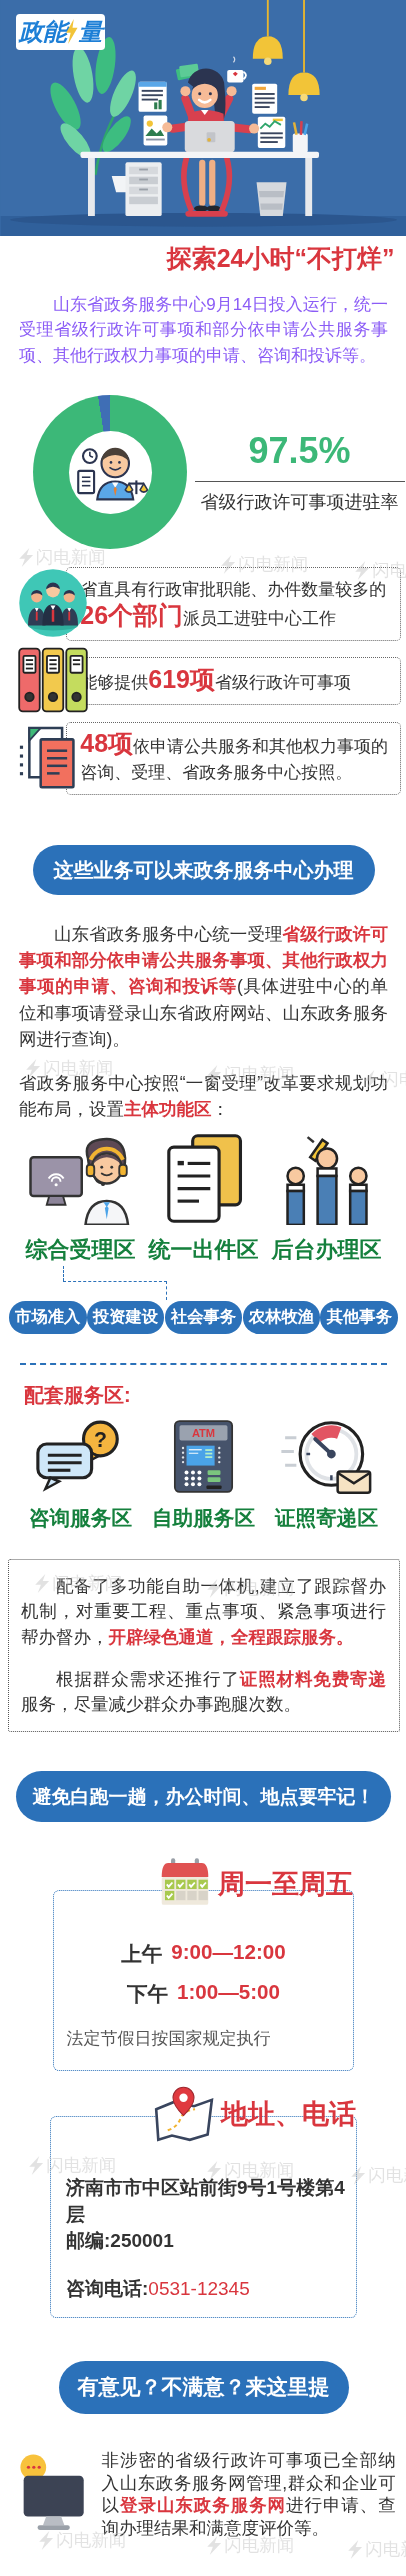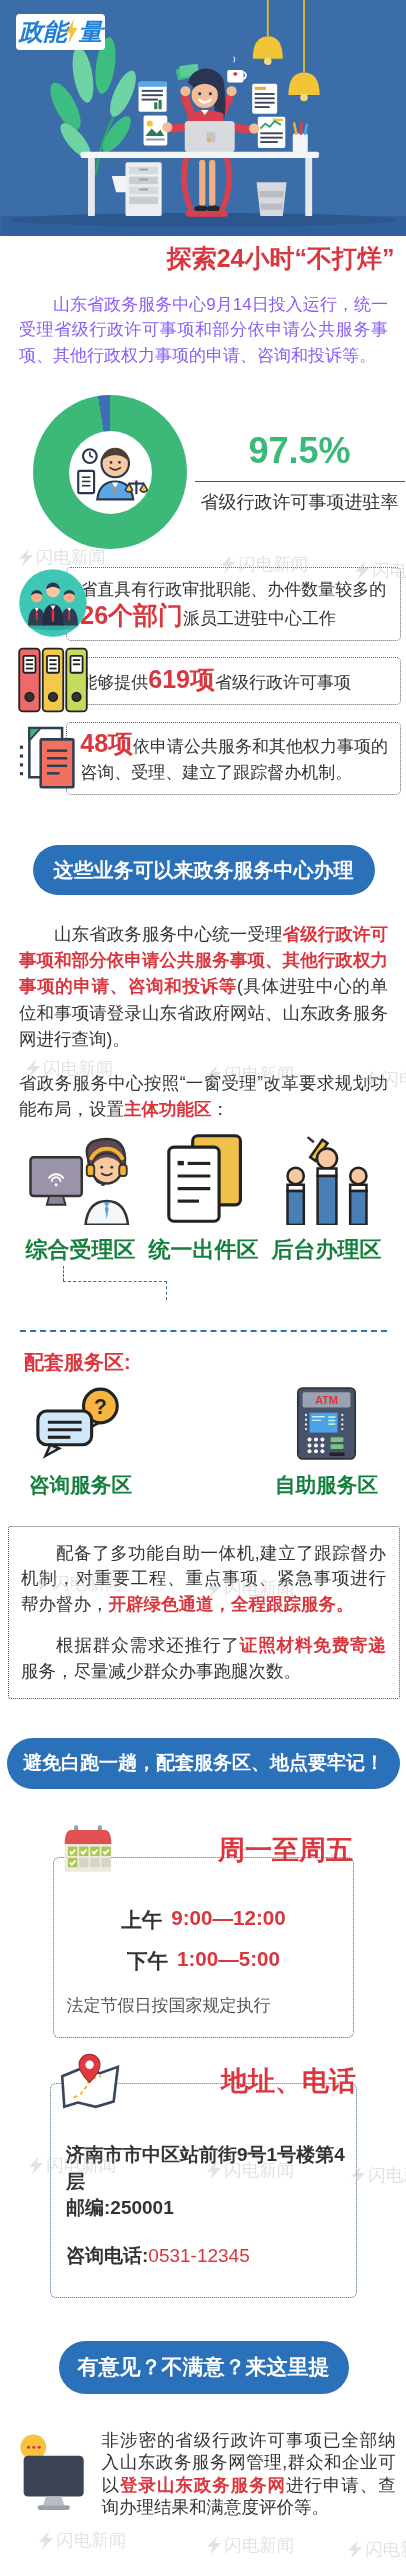--- a/index.html
+++ b/index.html
@@ -55,26 +55,26 @@
   .pill{background:#2b71b9;color:#fff;font-size:16.3px;font-weight:800;padding:5.6px 6.3px;border-radius:16.3px;white-space:nowrap;}
   .divider{margin:29px 20px 0;border-top:2.5px dashed #2b71b9;}
   .support-label{margin:17.5px 0 0 24px;font-size:20px;font-weight:800;color:#d9363e;}
   
   .notebox{margin:27.5px 7.5px 0;border:1.3px dotted #555;border-radius:2.5px;padding:13.8px 12.5px;}
   .notebox p{margin:0;font-size:17.5px;line-height:1.45;color:#333;text-align:justify;text-indent:2em;}
   .notebox p + p{margin-top:16.3px;}
   
   .dotbox{position:relative;border:1.3px dotted #2b71b9;border-radius:6.3px;}
   .schedule{margin:68px 53px 0;padding:36px 12.5px 6.3px;}
-  .boxhead{position:absolute;top:-33px;left:7px;right:0;display:flex;align-items:center;justify-content:space-between;gap:6px;}
+  .boxhead{position:absolute;top:-33px;left:7px;right:0;display:flex;align-items:center;justify-content:flex-end;gap:6px;}
   .boxhead .bh-title{font-size:27px;font-weight:900;color:#d9363e;white-space:nowrap;}
   .sch-row{display:flex;justify-content:center;gap:8.8px;font-size:20.6px;font-weight:800;margin-top:12.5px;}
   .sch-row .t{color:#d9363e;}
   .sch-note{margin:19px 0 13.8px;text-align:left;font-size:17px;color:#555;}
-  .address{margin:45px 50px 0;padding:58px 10px 28px 15px;}
+  .address{margin:45px 50px 0;padding:58px 10px 15px 15px;}
   .addr-line{font-size:19px;font-weight:800;color:#333;line-height:1.4;}
   .addr-phone{margin-top:21px;font-size:19px;font-weight:800;color:#333;}
   .addr-phone .s-em{font-weight:400;text-align:center;}
   
   .bnote{display:flex;align-items:flex-start;margin:35px 11.3px 0 13.8px;gap:13.8px;}
   .bnote .bn-icon{flex:none;margin-top:3.8px;}
   .bnote p{margin:0;font-size:17.5px;line-height:1.29;color:#333;text-align:justify;}
   
   .s-em{color:#d9363e;font-weight:800;}
   .s-em-big{color:#d9363e;font-weight:800;font-size:25px;line-height:1;}
@@ -334,21 +334,21 @@
           <path d="M18 8 L36 8 L18 28 Z" fill="#3fba78" stroke-width="3"></path>
           <rect x="36" y="26" width="52" height="76" rx="2" fill="#f2705e"></rect>
         </g>
         <line x1="46" y1="44" x2="78" y2="44" stroke="#2e3e55" stroke-width="4"></line>
         <line x1="46" y1="56" x2="78" y2="56" stroke="#2e3e55" stroke-width="4"></line>
         <line x1="46" y1="68" x2="78" y2="68" stroke="#2e3e55" stroke-width="4"></line>
         <line x1="46" y1="80" x2="66" y2="80" stroke="#2e3e55" stroke-width="4"></line>
       </svg>
     </span>
     <div class="box">
-      <div><span class="s-em-big">48项</span><span>依申请公共服务和其他权力事项的咨询、受理、建立了跟踪督办机制。</span></div>
+      <div><span class="s-em-big">48项</span><span>依申请公共服务和其他权力事项的咨询、受理、省政务服务中心按照。</span></div>
     </div>
   </div>
 
   <div class="pillhead ph1">这些业务可以来政务服务中心办理</div>
 
   <p class="para p-ind"><span>山东省政务服务中心统一受理</span><span class="s-em">省级行政许可事项和部分依申请公共服务事项、其他行政权力事项的申请、咨询和投诉等</span><span>(具体进驻中心的单位和事项请登录山东省政府网站、山东政务服务网进行查询)。</span></p>
   <p class="para" style="margin-top:17.5px;"><span>省政务服务中心按照“一窗受理”改革要求规划功能布局，设置</span><span class="s-em">主体功能区</span><span>：</span></p>
 
   <div class="zones">
     <div class="zone">
@@ -414,20 +414,27 @@
       <div class="zl">后台办理区</div>
     </div>
   </div>
 
   <div class="connector">
     <div class="v1"></div>
       <div class="hz"></div>
       <div class="v2"></div>
   </div>
 
+  <div class="pills">
+    <span class="pill">市场准入</span>
+    <span class="pill">投资建设</span>
+    <span class="pill">社会事务</span>
+    <span class="pill">农林牧渔</span>
+    <span class="pill">其他事务</span>
+  </div>
 
   <div class="divider"></div>
 
   <div class="support-label">配套服务区:</div>
 
   <div class="support">
     <div class="zone">
       <span>
         <svg width="94" height="75" viewBox="0 0 150 120">
           <circle cx="106" cy="32" r="27" fill="#f5b53f" stroke="#222" stroke-width="5"></circle>
@@ -477,28 +484,48 @@
               <circle cx="41" cy="110" r="3.4"></circle>
               <circle cx="52" cy="110" r="3.4"></circle>
           </g>
           <rect x="66" y="86" width="22" height="8" rx="2" fill="#7bc67e"></rect>
           <rect x="66" y="98" width="22" height="8" rx="2" fill="#7bc67e"></rect>
           <rect x="64" y="112" width="26" height="6" rx="2" fill="#222"></rect>
         </svg>
       </span>
       <div class="zl">自助服务区</div>
     </div>
+    <div class="zone">
+      <span>
+        <svg width="94" height="75" viewBox="0 0 150 120">
+          <path d="M8 30 h18 M2 52 h20 M8 74 h18" stroke="#c9ced4" stroke-width="5"></path>
+          <circle cx="82" cy="56" r="50" fill="#fff" stroke="#222" stroke-width="5"></circle>
+          <circle cx="82" cy="56" r="40" fill="none" stroke="#dfe2e6" stroke-width="6"></circle>
+          <path d="M82 56 L50 24 A45 45 0 0 1 98 13 Z" fill="#e25563"></path>
+          <circle cx="82" cy="56" r="26" fill="#fff"></circle>
+          <line x1="82" y1="56" x2="56" y2="32" stroke="#39455e" stroke-width="6" stroke-linecap="round"></line>
+          <circle cx="82" cy="56" r="7" fill="#39455e"></circle>
+          <line x1="82" y1="90" x2="82" y2="98" stroke="#39455e" stroke-width="4"></line>
+          <line x1="48" y1="56" x2="42" y2="56" stroke="#39455e" stroke-width="4"></line>
+          <g stroke="#222" stroke-width="4">
+            <rect x="92" y="84" width="52" height="34" rx="4" fill="#f6e3c3"></rect>
+            <path d="M92 86 L118 103 L144 86" fill="none"></path>
+          </g>
+        </svg>
+      </span>
+      <div class="zl">证照寄递区</div>
+    </div>
   </div>
 
   <div class="notebox">
     <p><span>配备了多功能自助一体机,建立了跟踪督办机制，对重要工程、重点事项、紧急事项进行帮办督办，</span><span class="s-em">开辟绿色通道，全程跟踪服务。</span></p>
     <p><span>根据群众需求还推行了</span><span class="s-em">证照材料免费寄递</span><span>服务，尽量减少群众办事跑腿次数。</span></p>
   </div>
 
-  <div class="pillhead ph2">避免白跑一趟，配套服务区、地点要牢记！</div>
+  <div class="pillhead ph2">避免白跑一趟，办公时间、地点要牢记！</div>
 
   <div class="dotbox schedule">
     <div class="boxhead">
       <span>
         <svg width="54" height="49" viewBox="0 0 116 104">
           <rect x="28" y="0" width="9" height="26" rx="4" fill="#9aa0a8"></rect>
           <rect x="79" y="0" width="9" height="26" rx="4" fill="#9aa0a8"></rect>
           <path d="M8 40 q0 -30 14 -30 h72 q14 0 14 30 Z" fill="#e05252"></path>
           <rect x="8" y="40" width="100" height="60" rx="4" fill="#efe9dc"></rect>
           <g>

